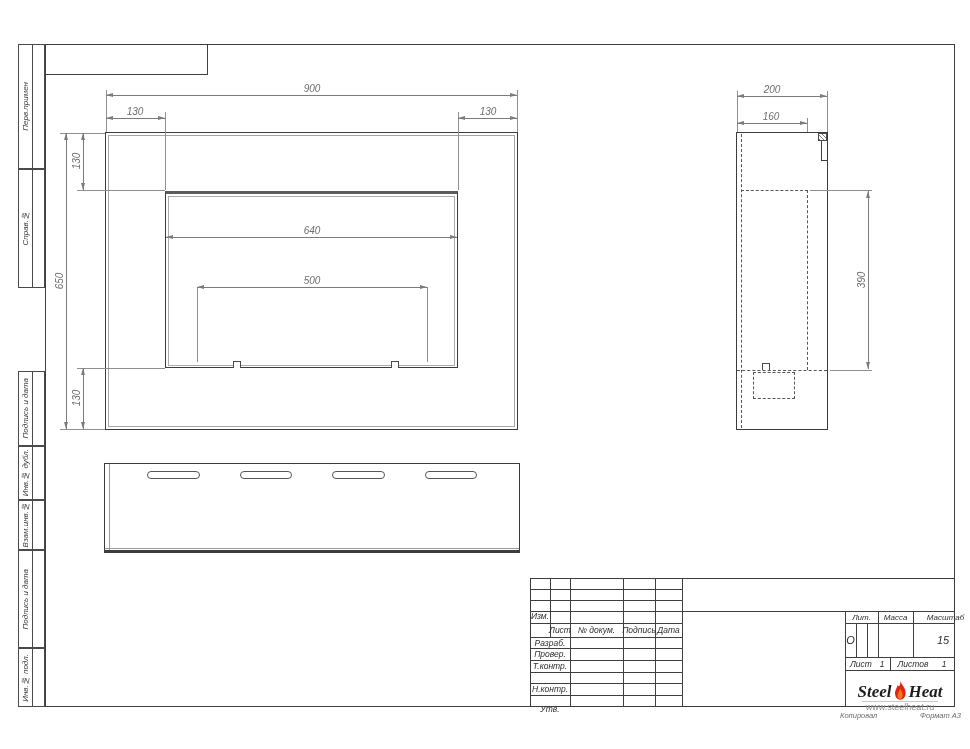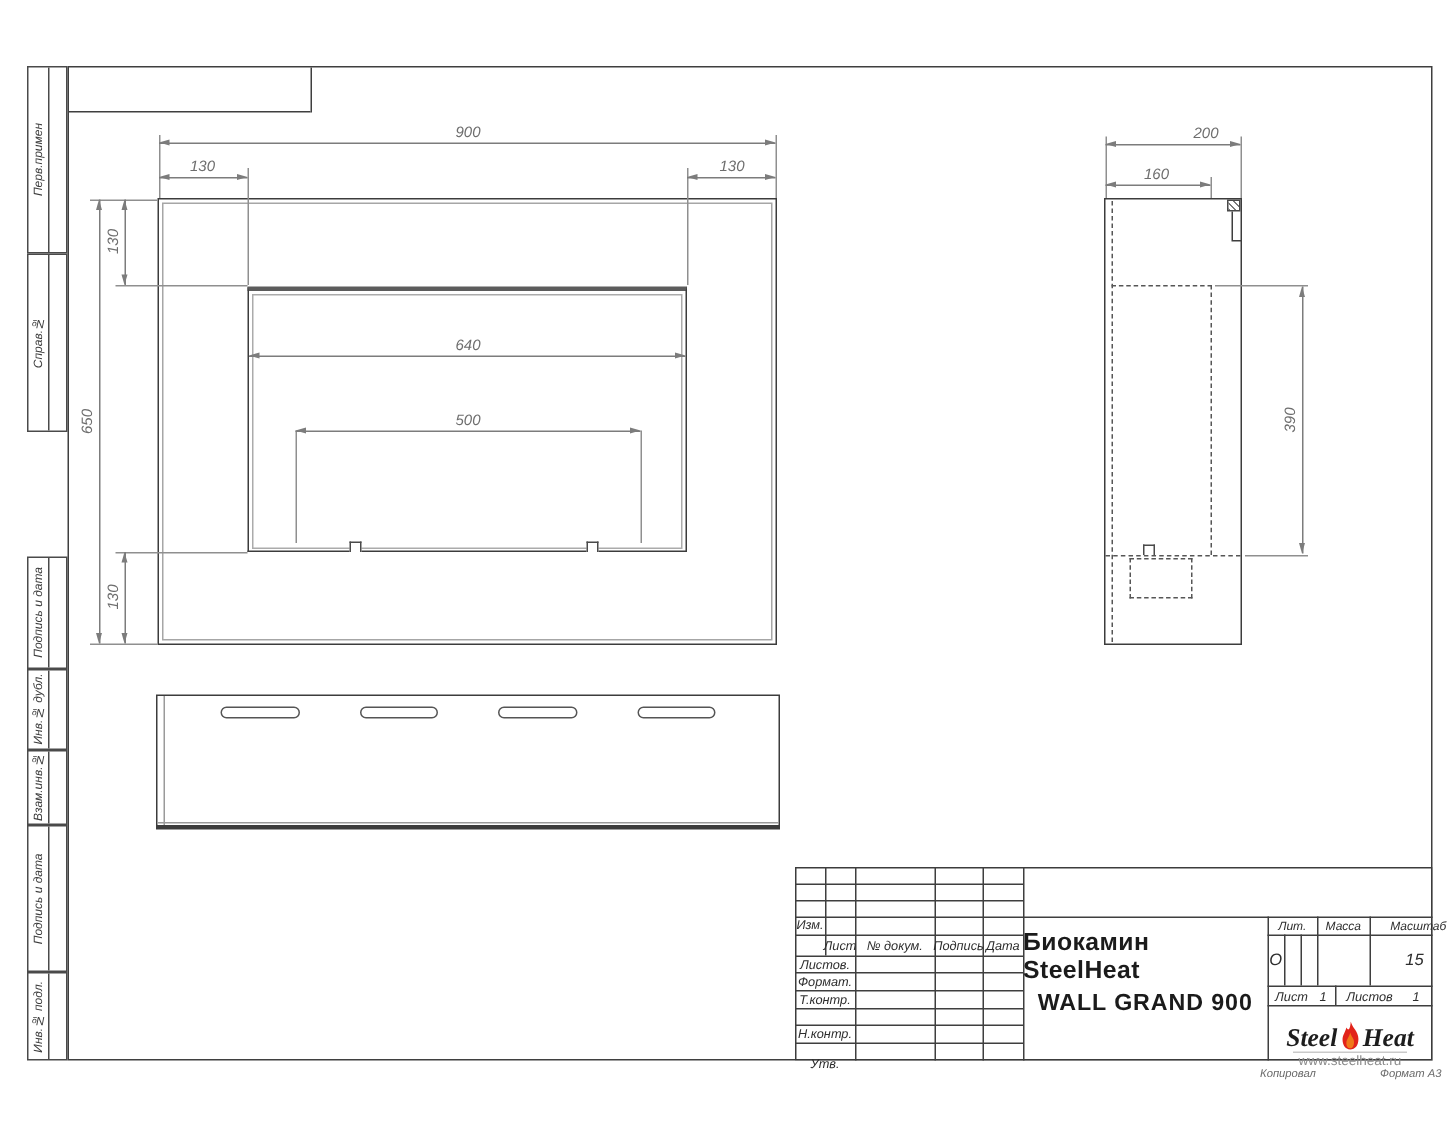--- a/index.html
+++ b/index.html
@@ -156,21 +156,21 @@
   <div class="vl" style="left:821px;top:141px;height:19px;"></div>
   <div class="hl" style="left:821px;top:160px;width:7px;"></div>
 
   <div class="vl ext" style="left:737px;top:91px;height:41px;"></div>
   <div class="vl ext" style="left:827px;top:91px;height:41px;"></div>
   <div class="vl ext" style="left:807px;top:118px;height:14px;"></div>
   <div class="hl ext" style="left:810px;top:190px;width:62px;"></div>
   <div class="hl ext" style="left:830px;top:370px;width:42px;"></div>
 
   <div class="dim-h" style="left:737px;top:96px;width:90px;"></div>
-  <div class="dim-label" style="left:804px;top:84px;">200</div>
+  <div class="dim-label" style="left:772px;top:84px;">200</div>
 
   <div class="dim-h" style="left:737px;top:123px;width:70px;"></div>
   <div class="dim-label" style="left:771px;top:111px;">160</div>
 
   <div class="dim-v" style="left:868px;top:191px;height:178px;"></div>
   <div class="dim-label-v" style="left:861px;top:280px;">390</div>
 
   <div class="box" style="left:104px;top:463px;width:416px;height:90px;border-color:#3c3c3c;border-bottom-width:3px;"></div>
   <div class="vl thin" style="left:109px;top:464px;height:86px;"></div>
   <div class="hl thin" style="left:105px;top:548px;width:414px;"></div>
@@ -206,31 +206,27 @@
   <div class="hl" style="left:530px;top:695px;width:152px;"></div>
   <div class="hl" style="left:845px;top:657px;width:110px;"></div>
   <div class="hl" style="left:845px;top:670px;width:110px;"></div>
 
   <div class="tb-label" style="left:530px;top:609px;width:20px;height:14px;">Изм.</div>
   <div class="tb-label" style="left:550px;top:623px;width:20px;height:14px;">Лист</div>
   <div class="tb-label" style="left:570px;top:623px;width:53px;height:14px;">№ докум.</div>
   <div class="tb-label" style="left:623px;top:623px;width:32px;height:14px;">Подпись</div>
   <div class="tb-label" style="left:655px;top:623px;width:27px;height:14px;">Дата</div>
 
-  <div class="tb-label" style="left:530px;top:637px;width:40px;height:11px;">Листов.</div>
-  <div class="tb-label" style="left:530px;top:648px;width:40px;height:12px;">Формат.</div>
+  <div class="tb-label" style="left:530px;top:637px;width:40px;height:11px;">Разраб.</div>
+  <div class="tb-label" style="left:530px;top:648px;width:40px;height:12px;">Провер.</div>
   <div class="tb-label" style="left:530px;top:660px;width:40px;height:12px;">Т.контр.</div>
   <div class="tb-label" style="left:530px;top:672px;width:40px;height:11px;"></div>
   <div class="tb-label" style="left:530px;top:683px;width:40px;height:12px;">Н.контр.</div>
   <div class="tb-label" style="left:530px;top:695px;width:40px;height:28px;text-align:right;">Утв.</div>
 
-  <div class="title-main">
-    <div class="l1">Биокамин SteelHeat</div>
-    <div class="l2">WALL GRAND 900</div>
-  </div>
 
   <div class="tb-label" style="left:845px;top:611px;width:33px;height:12px;font-size:8px;">Лит.</div>
   <div class="tb-label" style="left:878px;top:611px;width:35px;height:12px;font-size:8px;">Масса</div>
   <div class="tb-label" style="left:913px;top:611px;width:65px;height:12px;font-size:8px;">Масштаб</div>
   <div class="tb-value" style="left:845px;top:623px;width:11px;height:34px;">О</div>
   <div class="tb-value" style="left:913px;top:623px;width:60px;height:34px;">15</div>
 
   <div class="tb-label" style="left:848px;top:657px;width:26px;height:13px;">Лист</div>
   <div class="tb-label" style="left:876px;top:657px;width:12px;height:13px;">1</div>
   <div class="tb-label" style="left:895px;top:657px;width:36px;height:13px;">Листов</div>

